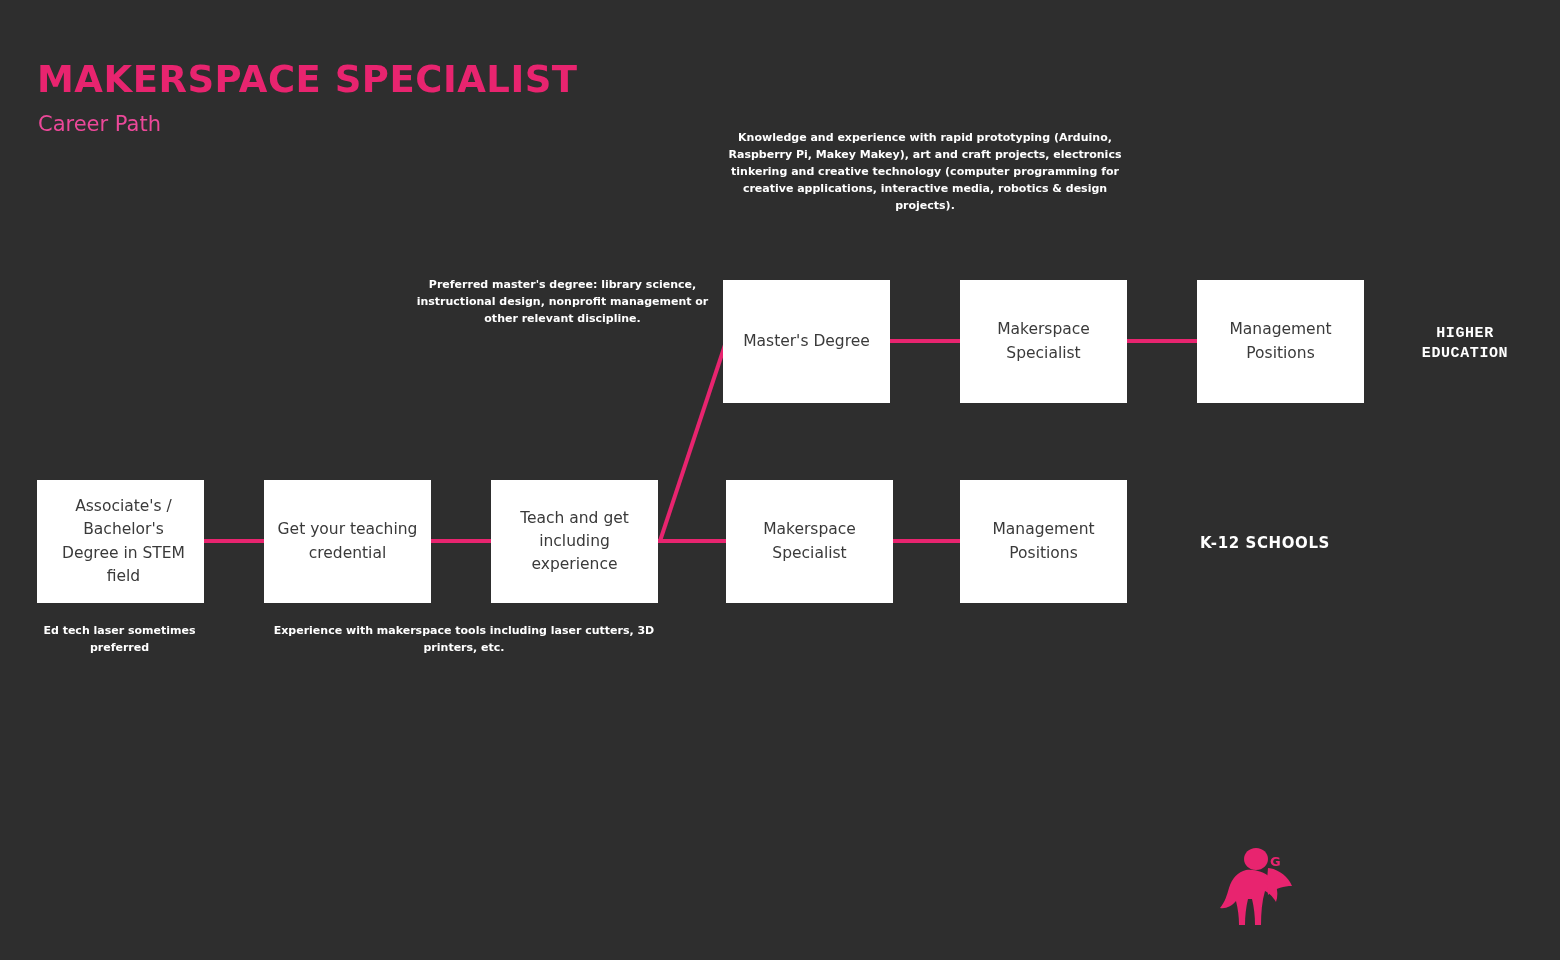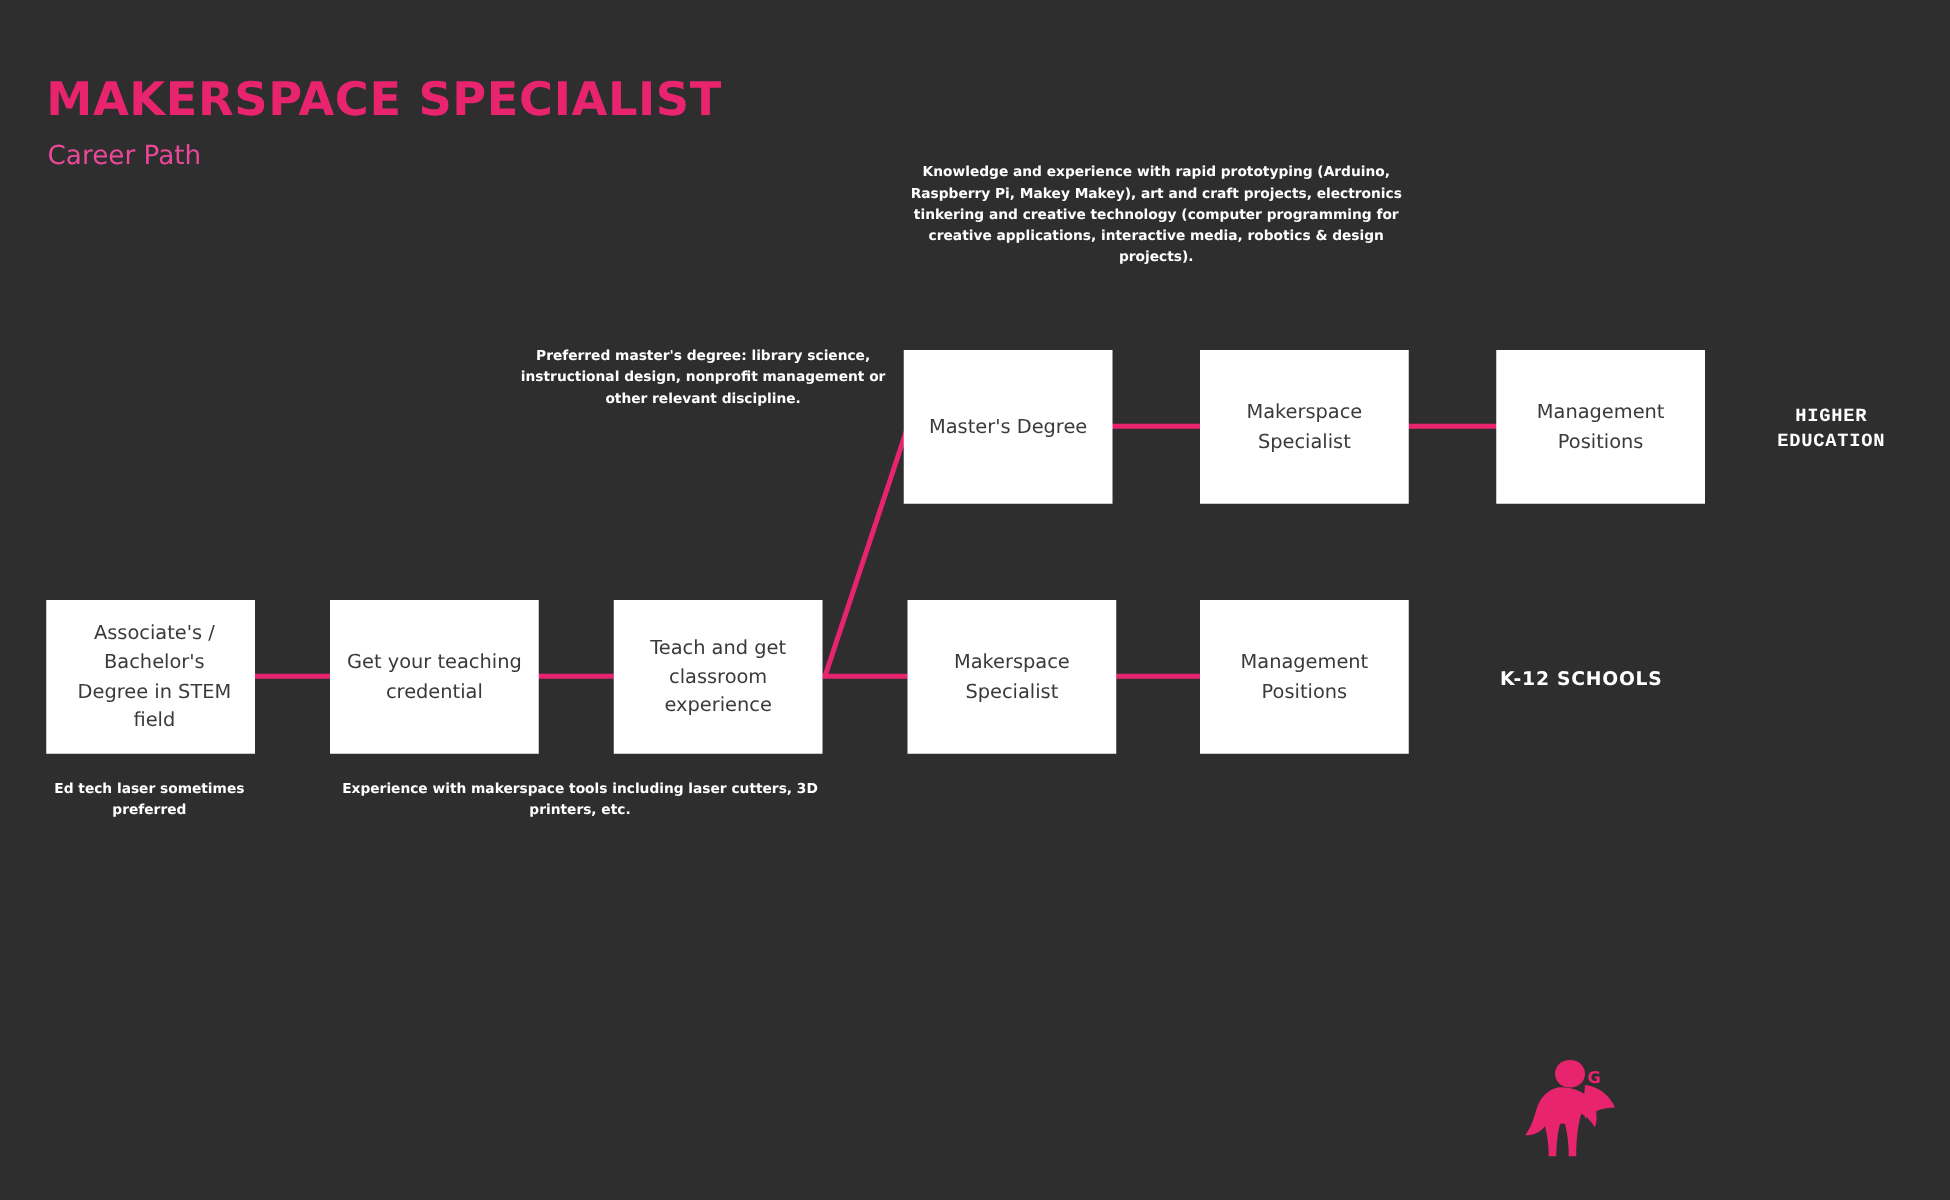--- a/index.html
+++ b/index.html
@@ -113,21 +113,21 @@
   <div class="note" style="left:415px; top:276px; width:295px;">Preferred master's degree: library science, instructional design, nonprofit management or other relevant discipline.</div>
   <div class="note" style="left:38px; top:622px; width:163px;">Ed tech laser sometimes preferred</div>
   <div class="note" style="left:258px; top:622px; width:412px;">Experience with makerspace tools including laser cutters, 3D printers, etc.</div>
 
   <div class="node" style="left:723px; top:280px; width:167px; height:123px;">Master's Degree</div>
   <div class="node" style="left:960px; top:280px; width:167px; height:123px;">Makerspace Specialist</div>
   <div class="node" style="left:1197px; top:280px; width:167px; height:123px;">Management Positions</div>
 
   <div class="node" style="left:37px; top:480px; width:167px; height:123px;padding-left:16px;">Associate's / Bachelor's  Degree in STEM field</div>
   <div class="node" style="left:264px; top:480px; width:167px; height:123px;">Get your teaching credential</div>
-  <div class="node" style="left:491px; top:480px; width:167px; height:123px;">Teach and get classroom experience</div>
+  <div class="node" style="left:491px; top:480px; width:167px; height:123px;">Teach and get including experience</div>
   <div class="node" style="left:726px; top:480px; width:167px; height:123px;">Makerspace Specialist</div>
   <div class="node" style="left:960px; top:480px; width:167px; height:123px;">Management Positions</div>
 
   <div class="lane-label" style="left:1385px; top:324px; width:160px;font-family:Liberation Mono, monospace;">
     <div>HIGHER</div>
     <div>EDUCATION</div>
   </div>
   <div class="lane-label" style="left:1185px; top:533px; width:160px;">K-12 SCHOOLS</div>
 
   <svg class="logo" viewBox="0 0 80 90">

